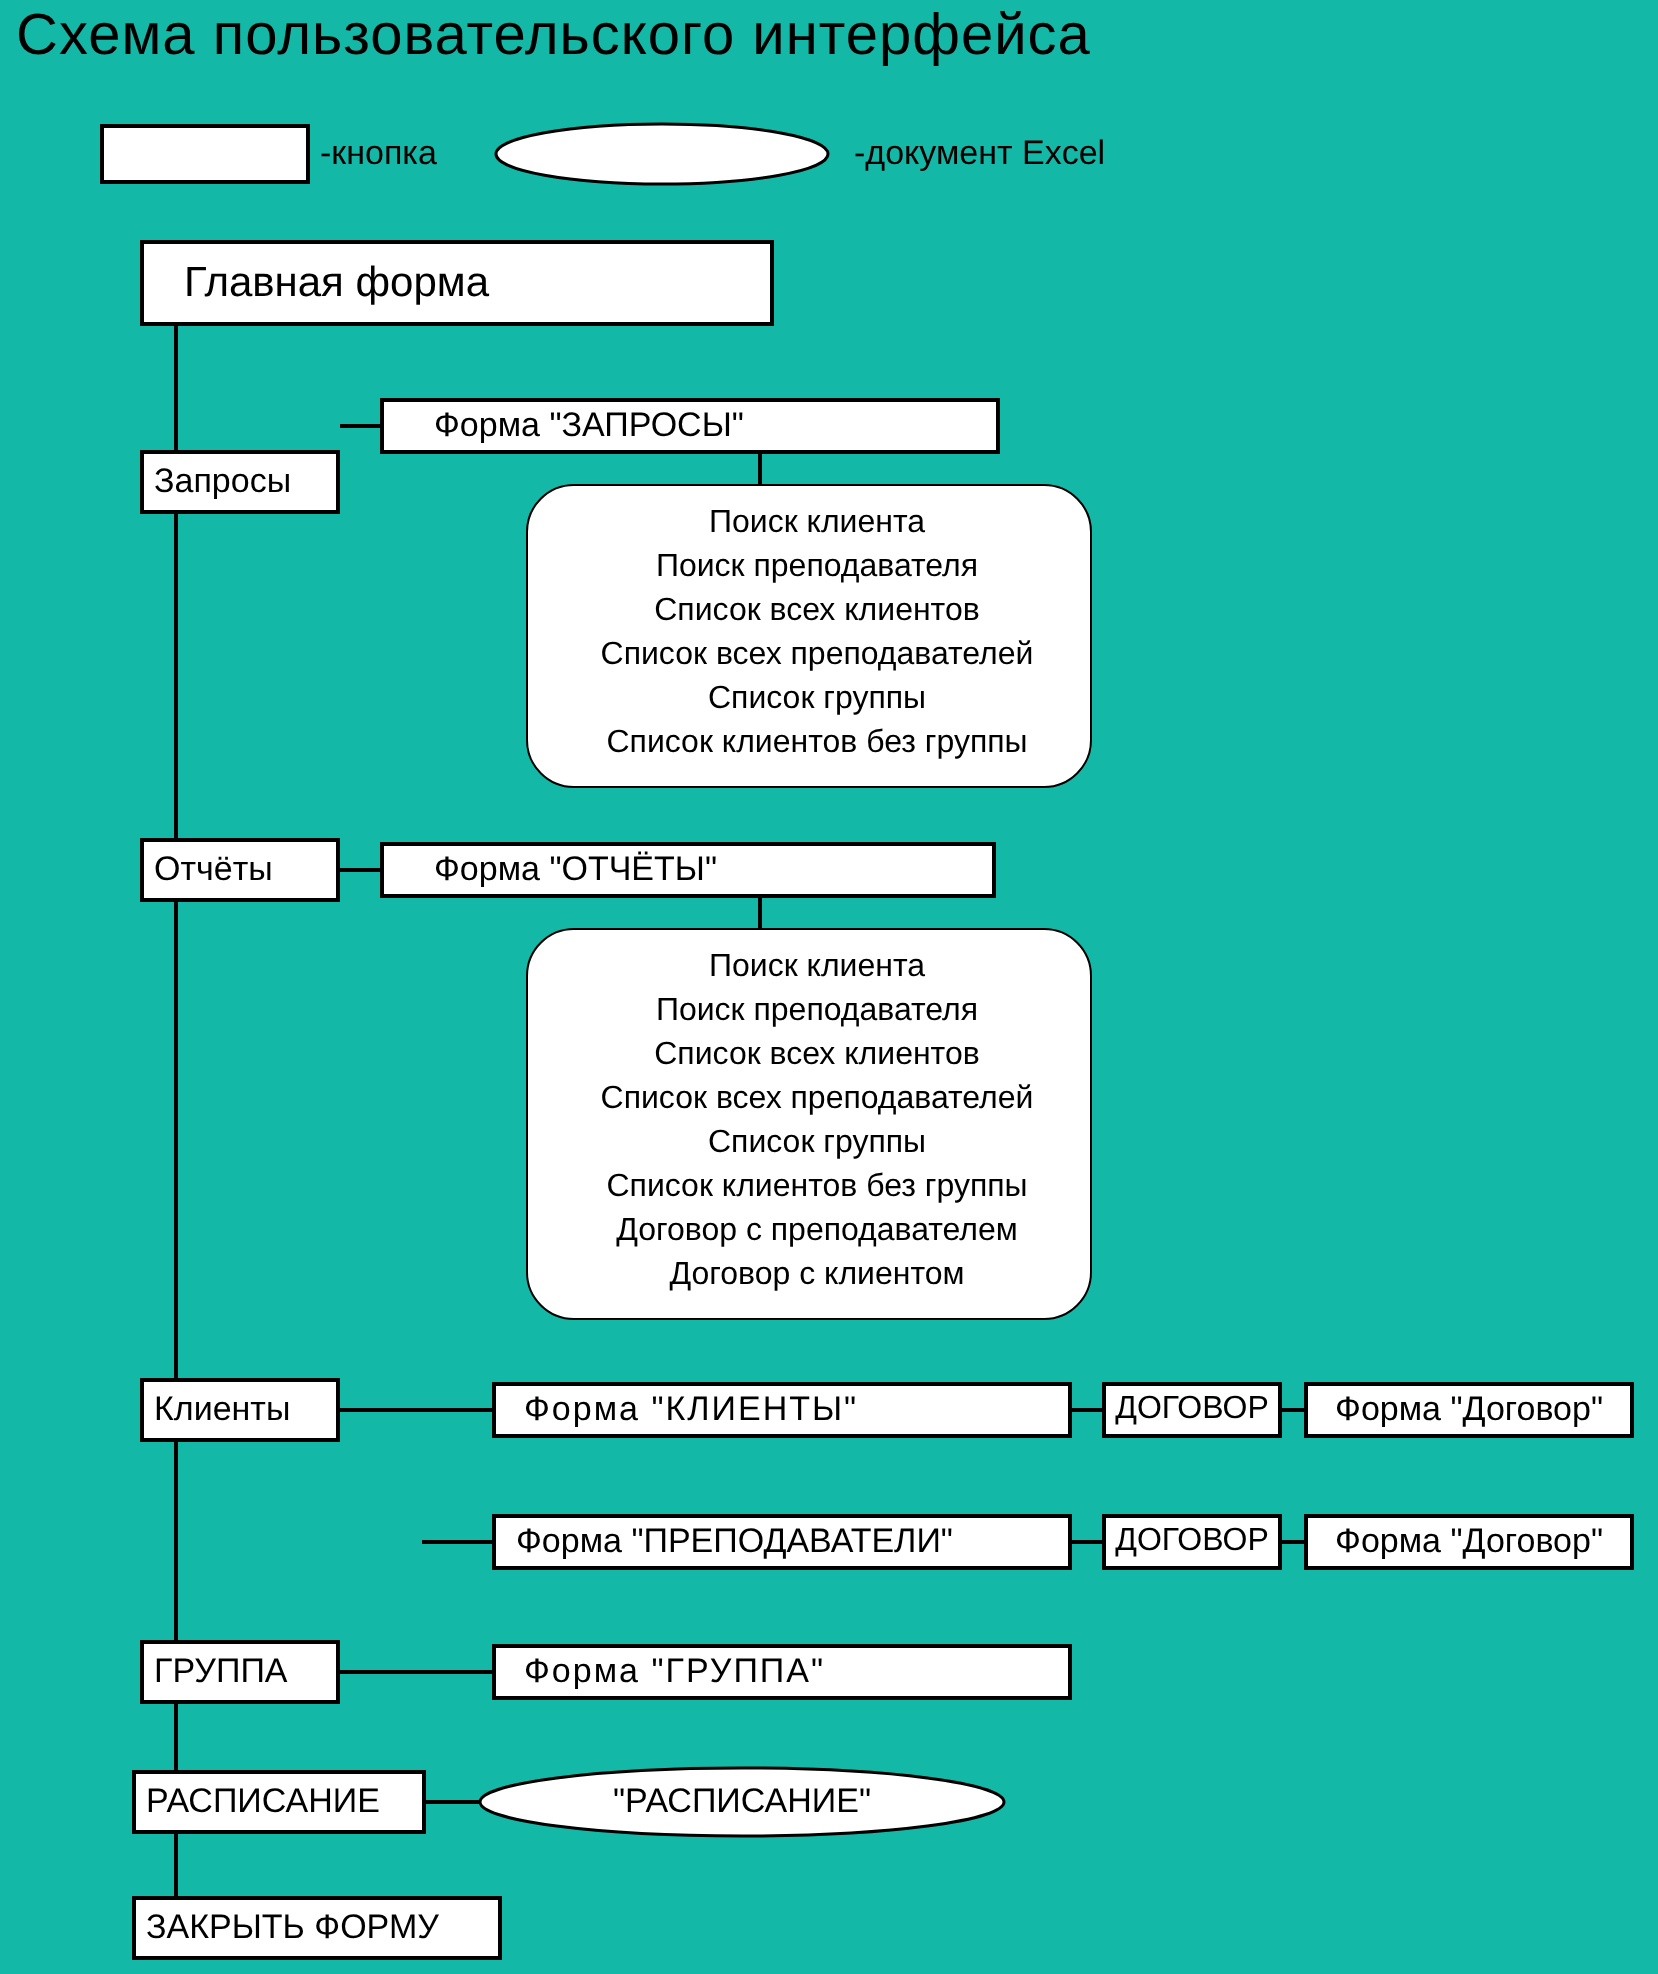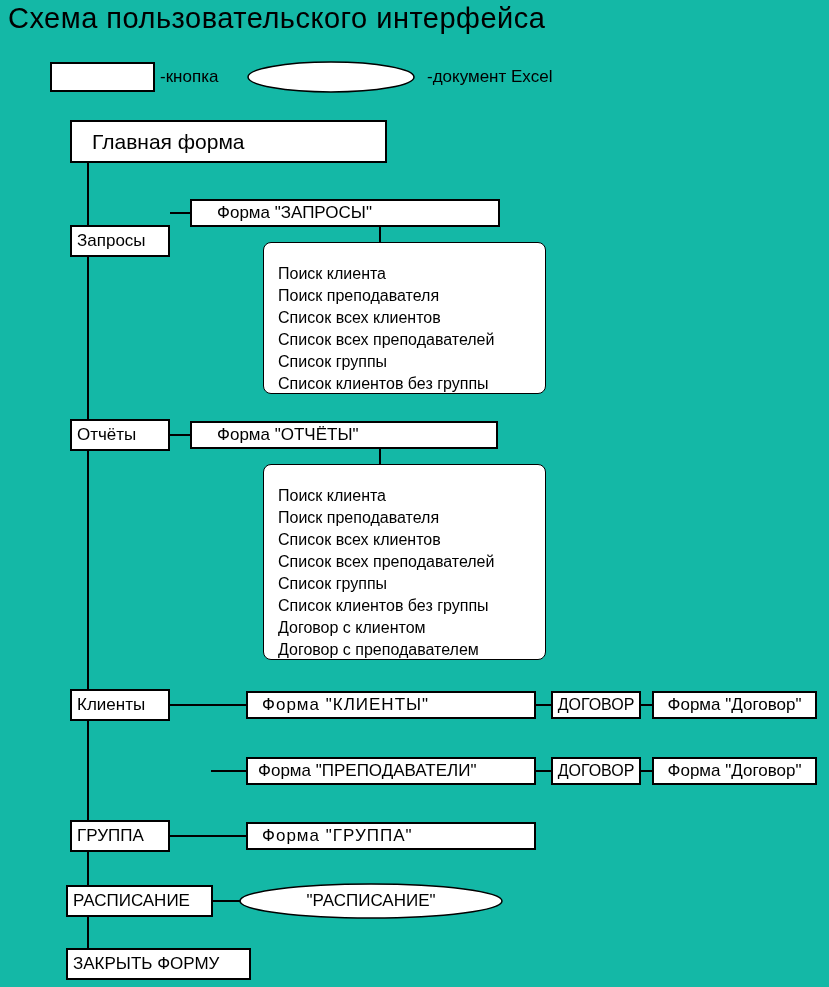--- a/index.html
+++ b/index.html
@@ -42,23 +42,24 @@
   .form-box { font-size: 17px; }
   .pad25 { padding-left: 25px; }
   .pad14 { padding-left: 14px; }
   .pad10 { padding-left: 10px; }
   .center { justify-content: center; padding-left: 0; }
   .contract-btn { font-size: 16px; justify-content: center; }
   .rounded-list {
     position: absolute;
     background: #fff;
     border: 1px solid #000;
-    border-radius: 8px;
-    padding: 20px 6px 0 14px;
+    border-radius: 24px;
+    padding: 8px 6px 0 14px;
     z-index: 1;
+    text-align: center;
   }
   .rounded-list .li {
     font-size: 16px;
     line-height: 22px;
     white-space: nowrap;
   }
   .legend-label {
     position: absolute;
     font-size: 17px;
     line-height: 20px;
@@ -128,22 +129,22 @@
 
   <div class="box btn" style="left:70px; top:419px; width:100px; height:32px;">Отчёты</div>
   <div class="box form-box pad25" style="left:190px; top:421px; width:308px; height:28px;">Форма "ОТЧЁТЫ"</div>
   <div class="rounded-list" style="left:263px; top:464px; width:283px; height:196px;">
     <div class="li">Поиск клиента</div>
     <div class="li">Поиск преподавателя</div>
     <div class="li">Список всех клиентов</div>
     <div class="li">Список всех преподавателей</div>
     <div class="li">Список группы</div>
     <div class="li">Список клиентов без группы</div>
+    <div class="li">Договор с преподавателем</div>
     <div class="li">Договор с клиентом</div>
-    <div class="li">Договор с преподавателем</div>
   </div>
 
   <div class="box btn" style="left:70px; top:689px; width:100px; height:32px;">Клиенты</div>
   <div class="box form-box pad14" style="left:246px; top:691px; width:290px; height:28px; letter-spacing:1px;">Форма "КЛИЕНТЫ"</div>
   <div class="box contract-btn" style="left:551px; top:691px; width:90px; height:28px;">ДОГОВОР</div>
   <div class="box form-box center" style="left:652px; top:691px; width:165px; height:28px;">Форма "Договор"</div>
 
   <div class="box form-box pad10" style="left:246px; top:757px; width:290px; height:28px;">Форма "ПРЕПОДАВАТЕЛИ"</div>
   <div class="box contract-btn" style="left:551px; top:757px; width:90px; height:28px;">ДОГОВОР</div>
   <div class="box form-box center" style="left:652px; top:757px; width:165px; height:28px;">Форма "Договор"</div>

